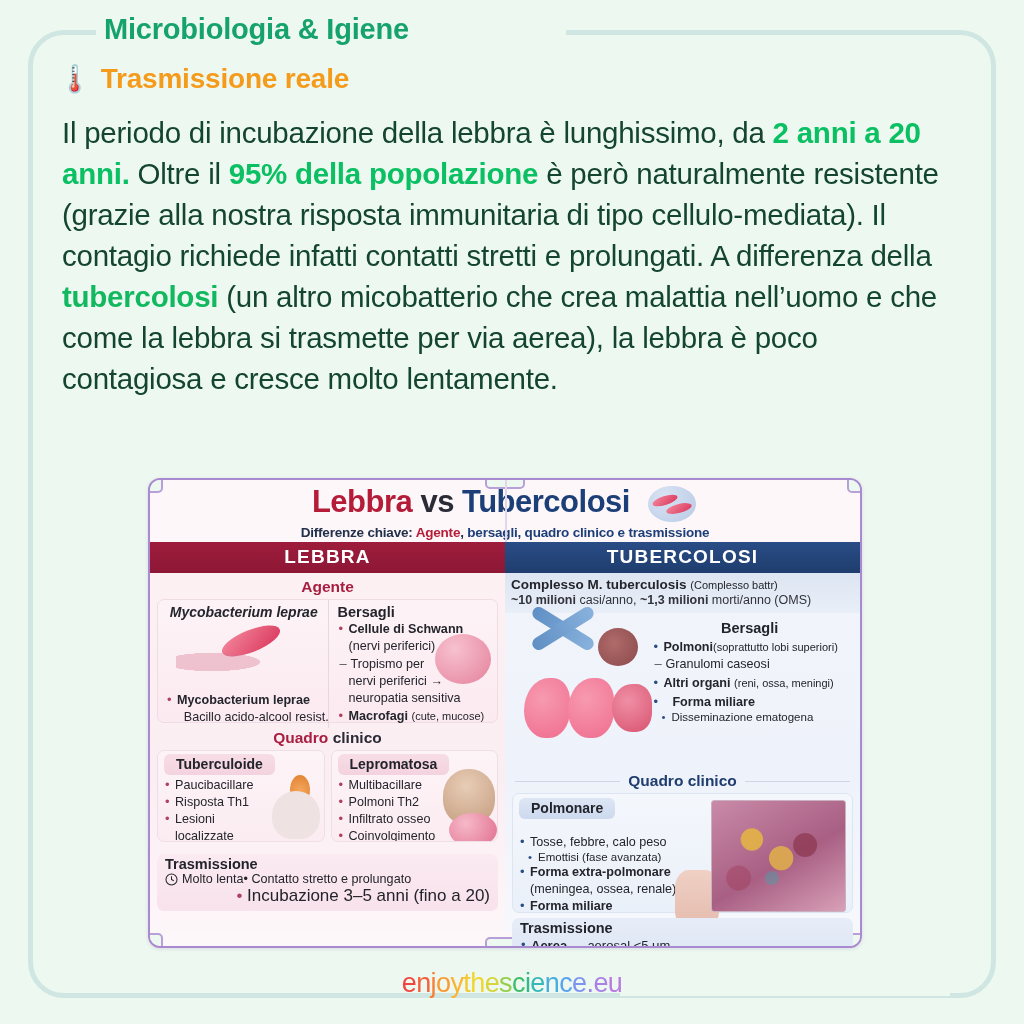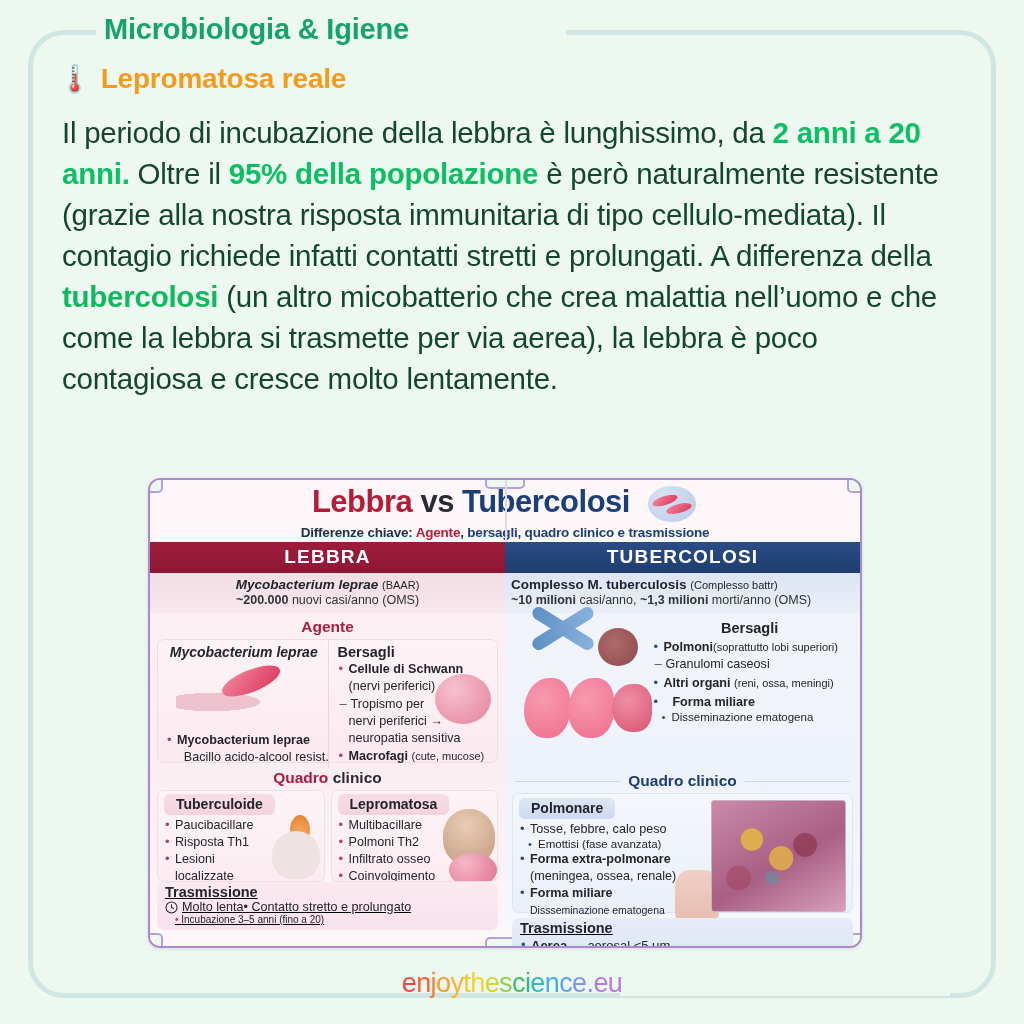--- a/index.html
+++ b/index.html
@@ -132,26 +132,26 @@
   .sub2.b-blue::before { color: #2a4d86; }
 
   .chip { display:inline-block; background: linear-gradient(180deg,#f7dde6,#f3d2de); border-radius: 6px;
           font-size: 14px; font-weight: 700; color: #23242b; padding: 2px 12px 3px; }
   .chip-blue { background: linear-gradient(180deg,#dde6f4,#ccd9ee); }
 
   .qc-row { display: flex; gap: 6px; padding: 0 7px; }
   .qc-box { width: 50%; background: linear-gradient(180deg,#fdf4f7,#fbecf1); border: 1px solid #f1dde5;
             border-radius: 7px; padding: 3px 5px 7px 6px; position: relative; overflow: hidden; }
 
-  .tr-box { margin: 0 7px 0; background: linear-gradient(180deg,#fbeaf1,#f8e2ec); border-radius: 7px;
-            padding: 2px 8px 5px; position: relative; text-decoration: underline; }
+  .tr-box { margin: 12px 7px 0; background: linear-gradient(180deg,#fbeaf1,#f8e2ec); border-radius: 7px;
+            padding: 2px 8px 5px; position: relative; }
   .tr-box-blue { background: linear-gradient(180deg,#e7edf8,#dde6f4); }
   .tr-title { font-size: 14.5px; font-weight: 700; color: #23242b; }
   .tr-line { font-size: 12.6px; color: #23242b; display:flex; align-items:center; gap:4px; }
-  .tr-line2 { font-size: 10px; color: #23242b; text-align: left; padding-left: 10px; }
+  .tr-line2 { font-size: 17px; color: #23242b; text-align: right; padding-left: 10px; }
   .tr-line2::before { content:"• "; color:#b0405f; }
 
   
   .ill { position: absolute; pointer-events: none; }
   .bacillus { border-radius: 50%; background: linear-gradient(150deg,#f4879c,#d9375c); }
   .lung { background: radial-gradient(circle at 40% 35%, #f79ab0, #ef6d8e); border-radius: 60% 40% 50% 50%; }
   .cellpink { border-radius: 50%; background: radial-gradient(circle at 35% 30%, #f6b9c8, #e06e8d); }
   .blueish { border-radius: 50%; background: radial-gradient(circle at 35% 30%, #bcd3ee, #7fa6d4); }
   .histo { background:
       radial-gradient(circle at 30% 35%, rgba(226,176,74,.95) 0 9%, transparent 10%),
@@ -178,21 +178,21 @@
 
 <div class="page">
 
   <div class="frame"></div>
   <div class="frame-gap-top"></div>
   <div class="frame-gap-bottom"></div>
 
   <div class="h-title">Microbiologia &amp; Igiene</div>
   <div class="h-sub">
     <span class="thermo">🌡️</span>
-    <span class="h-sub-text">Lepromatosa reale</span>
+    <span class="h-sub-text">Trasmissione reale</span>
   </div>
 
   <div class="body-text">
     <span>Il periodo di incubazione della lebbra è lunghissimo, da </span><b>2 anni a  20 anni.</b><span> Oltre il </span><b>95% della popolazione</b><span> è però naturalmente resistente (grazie alla nostra  risposta immunitaria di tipo cellulo-mediata). Il contagio richiede infatti contatti stretti e prolungati. A differenza della </span><span class="tb">tubercolosi</span><span> (un altro micobatterio che crea malattia nell’uomo e che come la lebbra si trasmette per via aerea), la lebbra è poco contagiosa e cresce molto lentamente.</span>
   </div>
 
   <div class="info">
     <div class="info-notch n-tl"></div>
     <div class="info-notch n-bl"></div>
     <div class="info-notch n-tr"></div>
@@ -214,30 +214,20 @@
       <div class="ih-sub">
         <span>Differenze chiave: </span><span class="kw-red">Agente</span><span>, </span><span class="kw-blue">bersagli, quadro clinico e trasmissione</span>
       </div>
     </div>
 
     <div class="cols">
       <div class="col-div"></div>
 
       <div class="col col-l">
         <div class="band band-l">LEBBRA</div>
-        <div class="sub-l">
-          <div class="sub-line1">
-            <span class="it bo">Mycobacterium leprae</span>
-            <span class="sm">(BAAR)</span>
-          </div>
-          <div class="sub-line2">
-            <span class="bo">~200.000</span>
-            <span>nuovi casi/anno (OMS)</span>
-          </div>
-        </div>
 
         <div class="sect-title l">Agente</div>
 
         <div class="panel panel-l" style="height:124px;">
           <div class="agent-row">
             <div class="agent-left">
               <div class="agent-name">Mycobacterium leprae</div>
               <span class="ill bacillus" style="left:62px;top:30px;width:62px;height:22px;transform:rotate(-22deg);"></span>
               <span class="ill" style="left:18px;top:46px;width:120px;height:32px;background:
                   radial-gradient(ellipse at 30% 50%, rgba(214,110,140,.35) 0 40%, transparent 41%);"></span>
@@ -347,21 +337,21 @@
         <div class="rule-title">
           <span class="ln"></span>
           <span class="tx">Quadro clinico</span>
           <span class="ln"></span>
         </div>
 
         <div class="panel panel-r" style="height:120px;padding:4px 6px 0;">
           <div style="display:flex;gap:6px;height:100%;">
             <div style="width:58%;position:relative;">
               <div class="chip chip-blue">Polmonare</div>
-              <div class="bul b-blue" style="margin-top:3px;">Tosse, febbre, calo peso</div>
+              <div class="bul b-blue" style="margin-top:16px;">Tosse, febbre, calo peso</div>
               <div class="sub2 b-blue">Emottisi (fase avanzata)</div>
               <div class="bul b-blue" style="margin-top:2px;"><strong>Forma extra-polmonare</strong></div>
               <div class="bul nob">(meningea, ossea, renale)</div>
               <div class="bul b-blue" style="margin-top:2px;"><strong>Forma miliare</strong></div>
               <div class="bul nob" style="font-size:10.5px;">Dissseminazione ematogena</div>
               <span class="ill torso" style="right:-14px;bottom:-14px;width:44px;height:56px;opacity:.9;"></span>
             </div>
             <div style="width:42%;position:relative;">
               <span class="ill histo" style="left:0;top:2px;width:100%;height:112px;border-radius:3px;"></span>
             </div>

